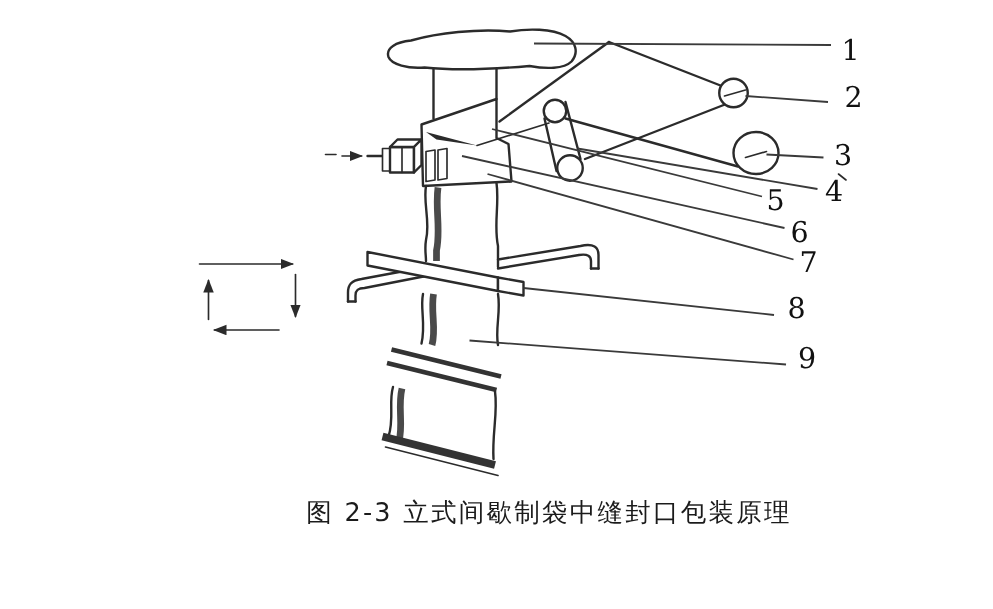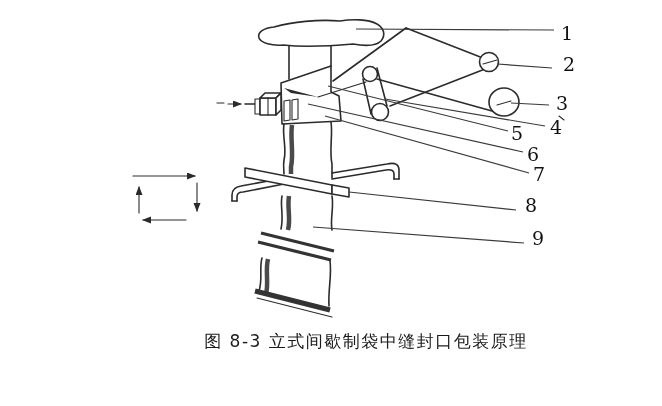--- a/index.html
+++ b/index.html
@@ -149,14 +149,14 @@
         <text x="533" y="161">6</text>
         <line x1="325" y1="116" x2="529" y2="173" class="leader"></line>
         <text x="539" y="181">7</text>
         <line x1="349" y1="192" x2="516" y2="210" class="leader"></line>
         <text x="531" y="212">8</text>
         <line x1="313" y1="227" x2="524" y2="243" class="leader"></line>
         <text x="538" y="245">9</text>
       </g>
   </svg>
 
-  <div class="caption">图 8-3 立式间歇制袋中缝封口包装原理</div>
+  <div class="caption">图 2-3 立式间歇制袋中缝封口包装原理</div>
 </div>
 
 </body></html>

